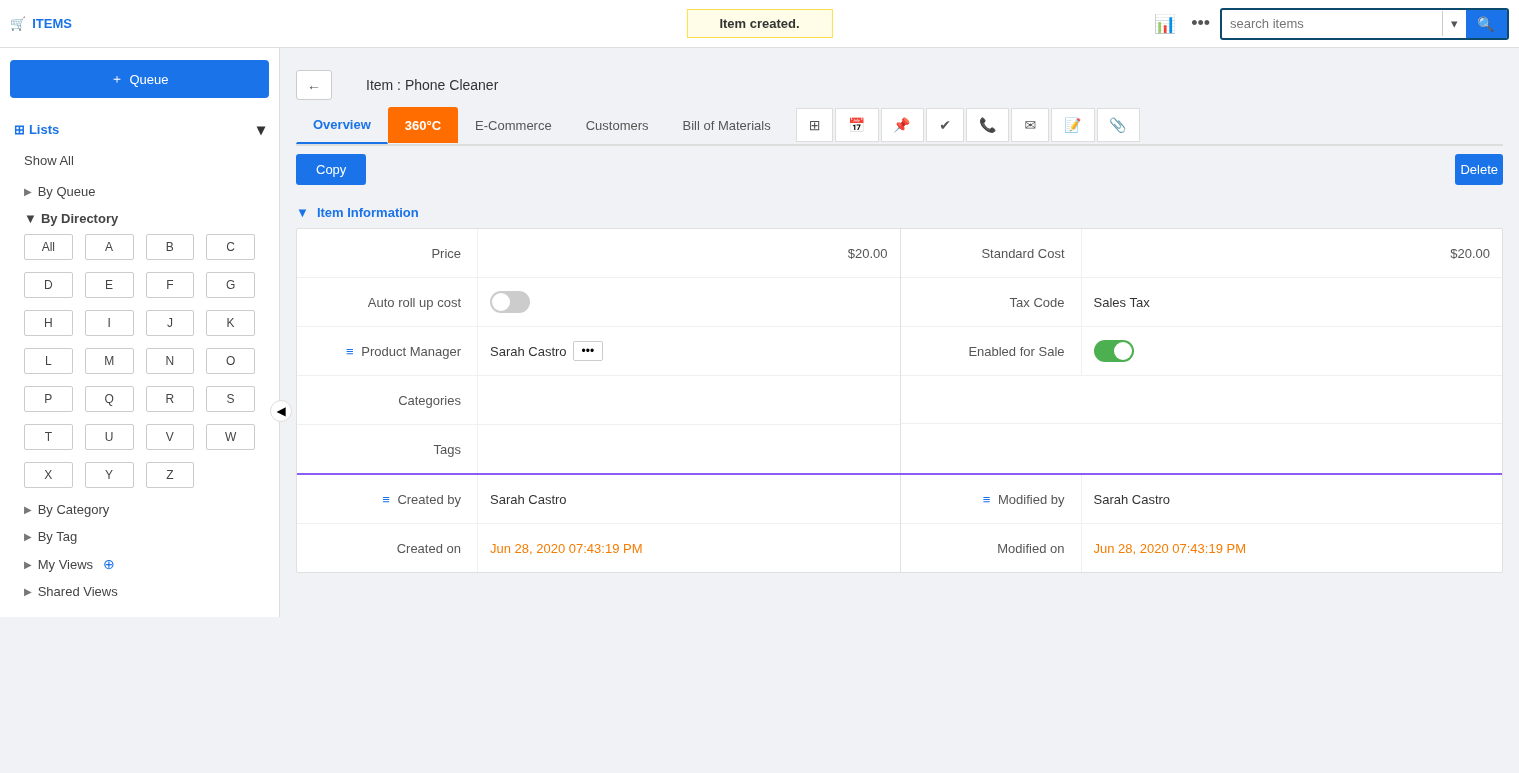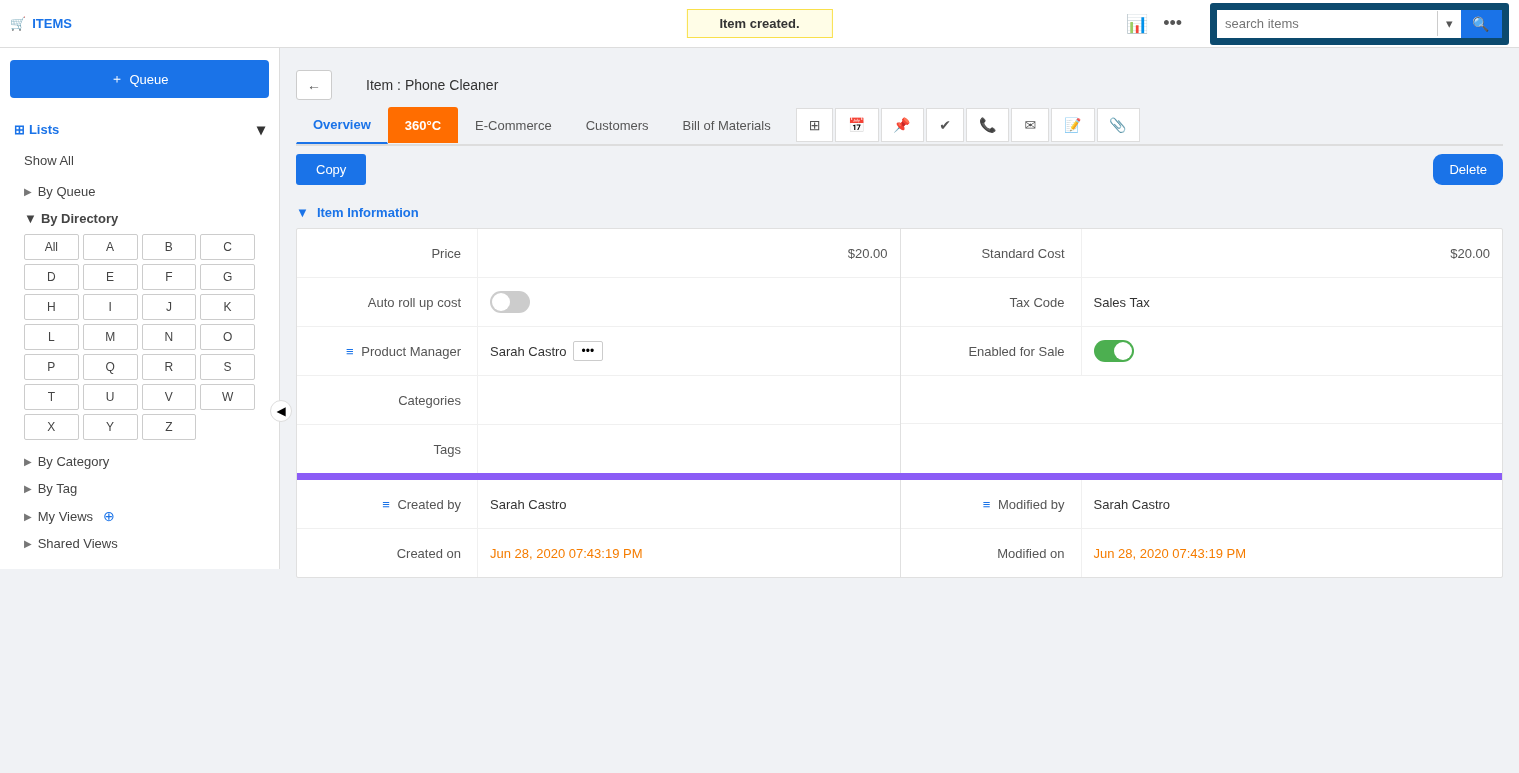--- a/index.html
+++ b/index.html
@@ -8,37 +8,37 @@
     
     .top-bar {
       display: flex; align-items: center; background: #fff; border-bottom: 1px solid #ddd;
       padding: 0 10px; height: 48px; position: relative;
     }
     .top-bar-logo { display: flex; align-items: center; gap: 6px; font-weight: bold; font-size: 16px; color: #1a73e8; margin-right: 20px; }
     .top-bar-center { position: absolute; left: 50%; transform: translateX(-50%); }
     .toast-msg { background: #fffde7; border: 1px solid #f9e04b; padding: 6px 32px; font-weight: bold; font-size: 13px; color: #333; }
     .top-bar-right { margin-left: auto; display: flex; align-items: center; gap: 6px; }
     .bar-icon-btn { background: none; border: none; cursor: pointer; font-size: 18px; color: #555; padding: 4px; }
-    .search-bar { display: flex; align-items: center; border: 7px solid #0c4a6e; border-radius: 3px; overflow: hidden; margin-left: 18px; }
+    .search-bar { display: flex; align-items: center; border: 2px solid #0c4a6e; border-radius: 3px; overflow: hidden; }
     .search-bar input { border: none; outline: none; padding: 5px 8px; font-size: 13px; width: 220px; color: #999; }
     .search-bar .dropdown-btn { background: #fff; border-left: 1px solid #ccc; border-right: none; border-top: none; border-bottom: none; padding: 5px 8px; cursor: pointer; color: #555; }
     .search-bar .search-btn { background: #1a73e8; border: none; padding: 6px 12px; cursor: pointer; color: white; font-size: 14px; }
 
     
     .main-layout { display: flex; flex: 1; overflow: hidden; }
 
     
     .sidebar { width: 280px; background: #fff; border-right: 1px solid #ddd; display: flex; flex-direction: column; padding: 12px 10px; overflow-y: auto; }
     .create-btn { background: #1a73e8; color: white; border: none; border-radius: 4px; padding: 10px 20px; font-size: 14px; cursor: pointer; display: flex; align-items: center; gap: 6px; margin-bottom: 14px; width: 100%; justify-content: center; }
     .lists-row { display: flex; align-items: center; justify-content: space-between; padding: 8px 4px; cursor: pointer; color: #1a73e8; font-weight: bold; }
     .sidebar-nav-item { padding: 6px 14px; cursor: pointer; color: #444; display: flex; align-items: center; gap: 6px; }
     .sidebar-nav-item .arrow { font-size: 10px; color: #777; }
     .show-all { padding: 6px 14px; color: #444; cursor: pointer; }
     .dir-label { padding: 6px 14px 4px; color: #444; font-weight: bold; cursor: pointer; display: flex; align-items: center; gap: 4px; }
-    .dir-grid { display: grid; grid-template-columns: repeat(4, 1fr); gap: 4px; padding: 4px 14px 8px; }
+    .dir-grid { display: grid; grid-template-columns: repeat(4, 1fr); gap: 12px; padding: 4px 14px 8px; }
     .dir-btn { border: 1px solid #ccc; background: #fff; padding: 5px 2px; cursor: pointer; text-align: center; font-size: 12px; border-radius: 2px; color: #444; }
     .collapse-btn { margin-left: auto; font-size: 16px; cursor: pointer; color: #333; }
     .sidebar-section { margin-top: 4px; }
 
     
     .content { flex: 1; overflow-y: auto; background: #f0f2f5; }
     .content-inner { padding: 12px 16px; }
 
     
     .page-header { display: flex; align-items: center; gap: 10px; padding: 10px 0 6px; }
@@ -49,21 +49,21 @@
     .tabs-row { display: flex; align-items: center; border-bottom: 2px solid #ddd; margin-bottom: 0; gap: 0; }
     .tab { padding: 10px 16px; cursor: pointer; color: #555; border: 1px solid transparent; border-bottom: none; background: none; font-size: 13px; }
     .tab.active { color: #1a73e8; border-bottom: 2px solid #1a73e8; font-weight: bold; }
     .tab.orange-active { background: #ff6d00; color: white; border-radius: 3px 3px 0 0; font-weight: bold; }
     .tab-icons-row { display: flex; align-items: center; gap: 2px; margin-left: 8px; }
     .tab-icon-btn { border: 1px solid #ddd; background: #fff; padding: 8px 12px; cursor: pointer; color: #555; font-size: 14px; }
 
     
     .action-bar { display: flex; align-items: center; justify-content: space-between; padding: 8px 0; }
     .copy-btn { background: #1a73e8; color: white; border: none; padding: 8px 20px; cursor: pointer; border-radius: 3px; font-size: 13px; }
-    .delete-btn { background: #1a73e8; color: white; border: none; padding: 8px 16px; cursor: pointer; border-radius: 9px; font-size: 13px; }
+    .delete-btn { background: #1a73e8; color: white; border: none; padding: 8px 5px; cursor: pointer; border-radius: 3px; font-size: 13px; }
 
     
     .section-header { display: flex; align-items: center; gap: 8px; padding: 12px 0 8px; color: #1a73e8; font-size: 15px; font-weight: bold; cursor: pointer; }
     .section-body { background: #fff; border: 1px solid #e0e0e0; border-radius: 2px; padding: 0; }
     .form-grid { display: grid; grid-template-columns: 1fr 1fr; }
     .form-col { padding: 0; }
     .form-row { display: flex; align-items: center; border-bottom: 1px solid #f0f0f0; min-height: 48px; }
     .form-row:last-child { border-bottom: none; }
     .form-label { width: 180px; text-align: right; padding-right: 16px; color: #555; font-weight: normal; flex-shrink: 0; }
     .form-value { flex: 1; padding: 8px 12px; color: #333; border-left: 1px solid #f0f0f0; min-height: 48px; display: flex; align-items: center; }
@@ -277,21 +277,21 @@
               <div class="form-label">Enabled for Sale</div>
               <div class="form-value">
                 <div class="toggle-on"></div>
               </div>
             </div>
             <div class="form-row" style="min-height:48px;"></div>
             <div class="form-row" style="min-height:48px;"></div>
           </div>
         </div>
 
-        <div class="form-grid" style="border-top: 7px solid #8b5cf6;">
+        <div class="form-grid" style="border-top: 2px solid #8b5cf6;">
           <div class="form-col">
             <div class="form-row">
               <div class="form-label">
                 <span style="color:#1a73e8; margin-right:4px;">≡</span>
                 <span>Created by</span>
               </div>
               <div class="form-value">Sarah Castro</div>
             </div>
             <div class="form-row">
               <div class="form-label">Created on</div>

